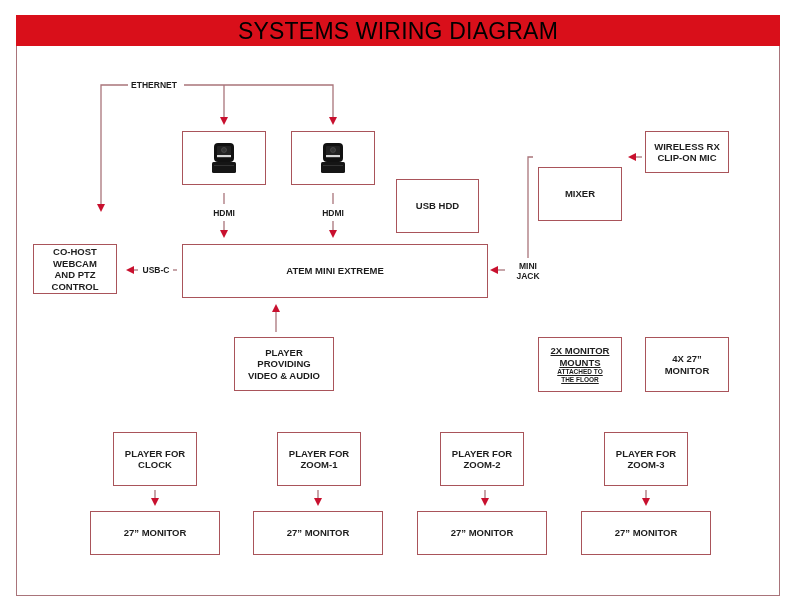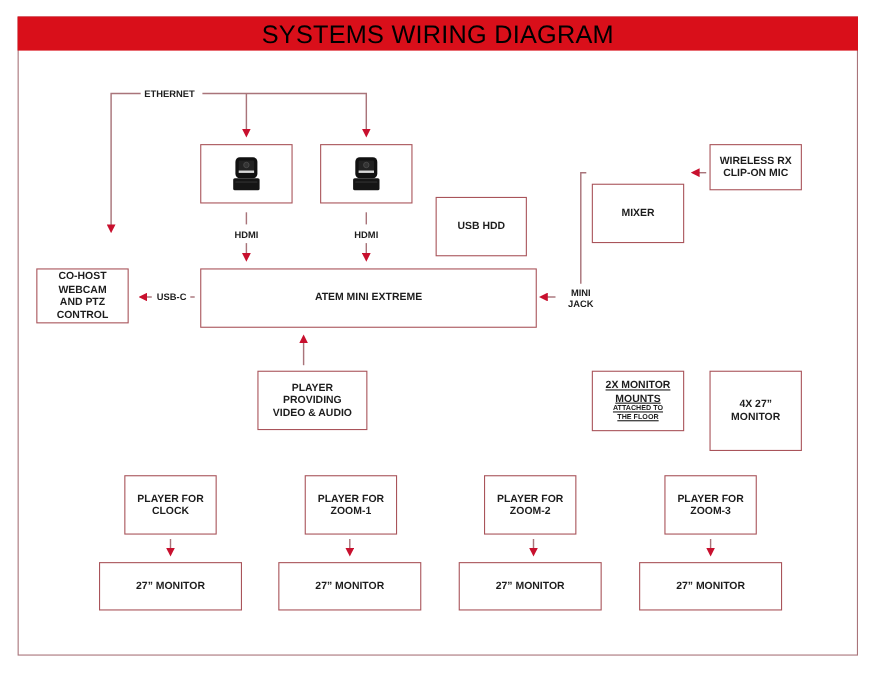--- a/index.html
+++ b/index.html
@@ -116,21 +116,21 @@
   <span><span>PLAYER</span><br>
   <span>PROVIDING</span><br>
   <span>VIDEO &amp; AUDIO</span></span>
 </div>
 <div class="box" style="left:538px;top:337px;width:84px;height:55px;text-decoration:underline;">
   <span><span>2X MONITOR</span><br>
   <span>MOUNTS</span>
   <span class="sub">ATTACHED TO</span>
   <span class="sub">THE FLOOR</span></span>
 </div>
-<div class="box" style="left:645px;top:337px;width:84px;height:73px;">
+<div class="box" style="left:645px;top:337px;width:84px;height:55px;">
   <span><span>4X 27”</span><br>
   <span>MONITOR</span></span>
 </div>
 
 <div class="box" style="left:113px;top:432px;width:84px;height:54px;">
   <span><span>PLAYER FOR</span><br>
   <span>CLOCK</span></span>
 </div>
 <div class="box" style="left:277px;top:432px;width:84px;height:54px;">
   <span><span>PLAYER FOR</span><br>

